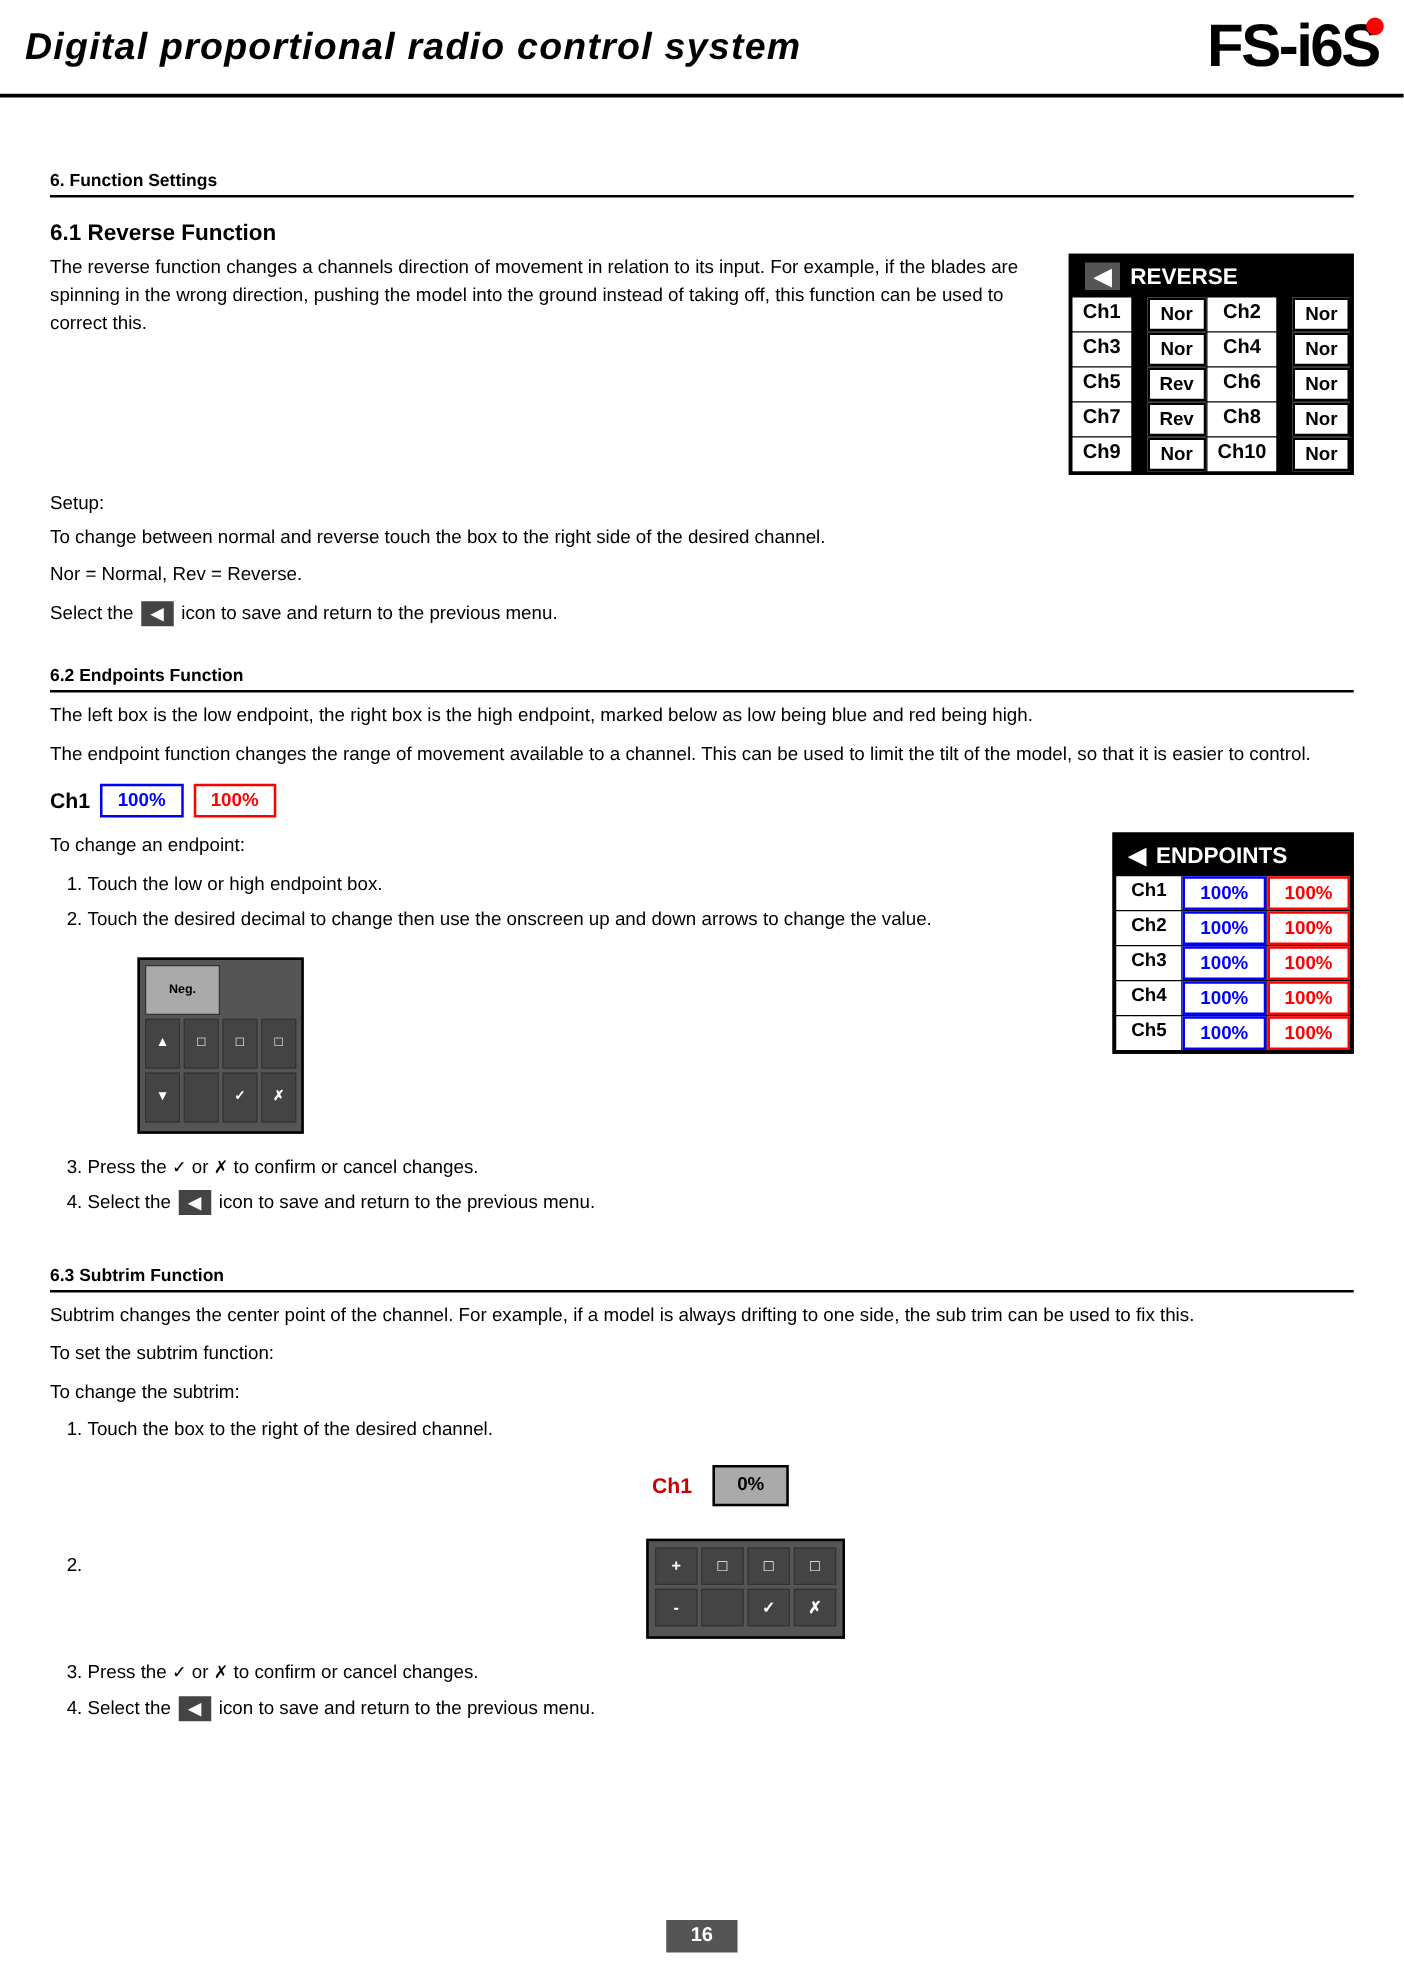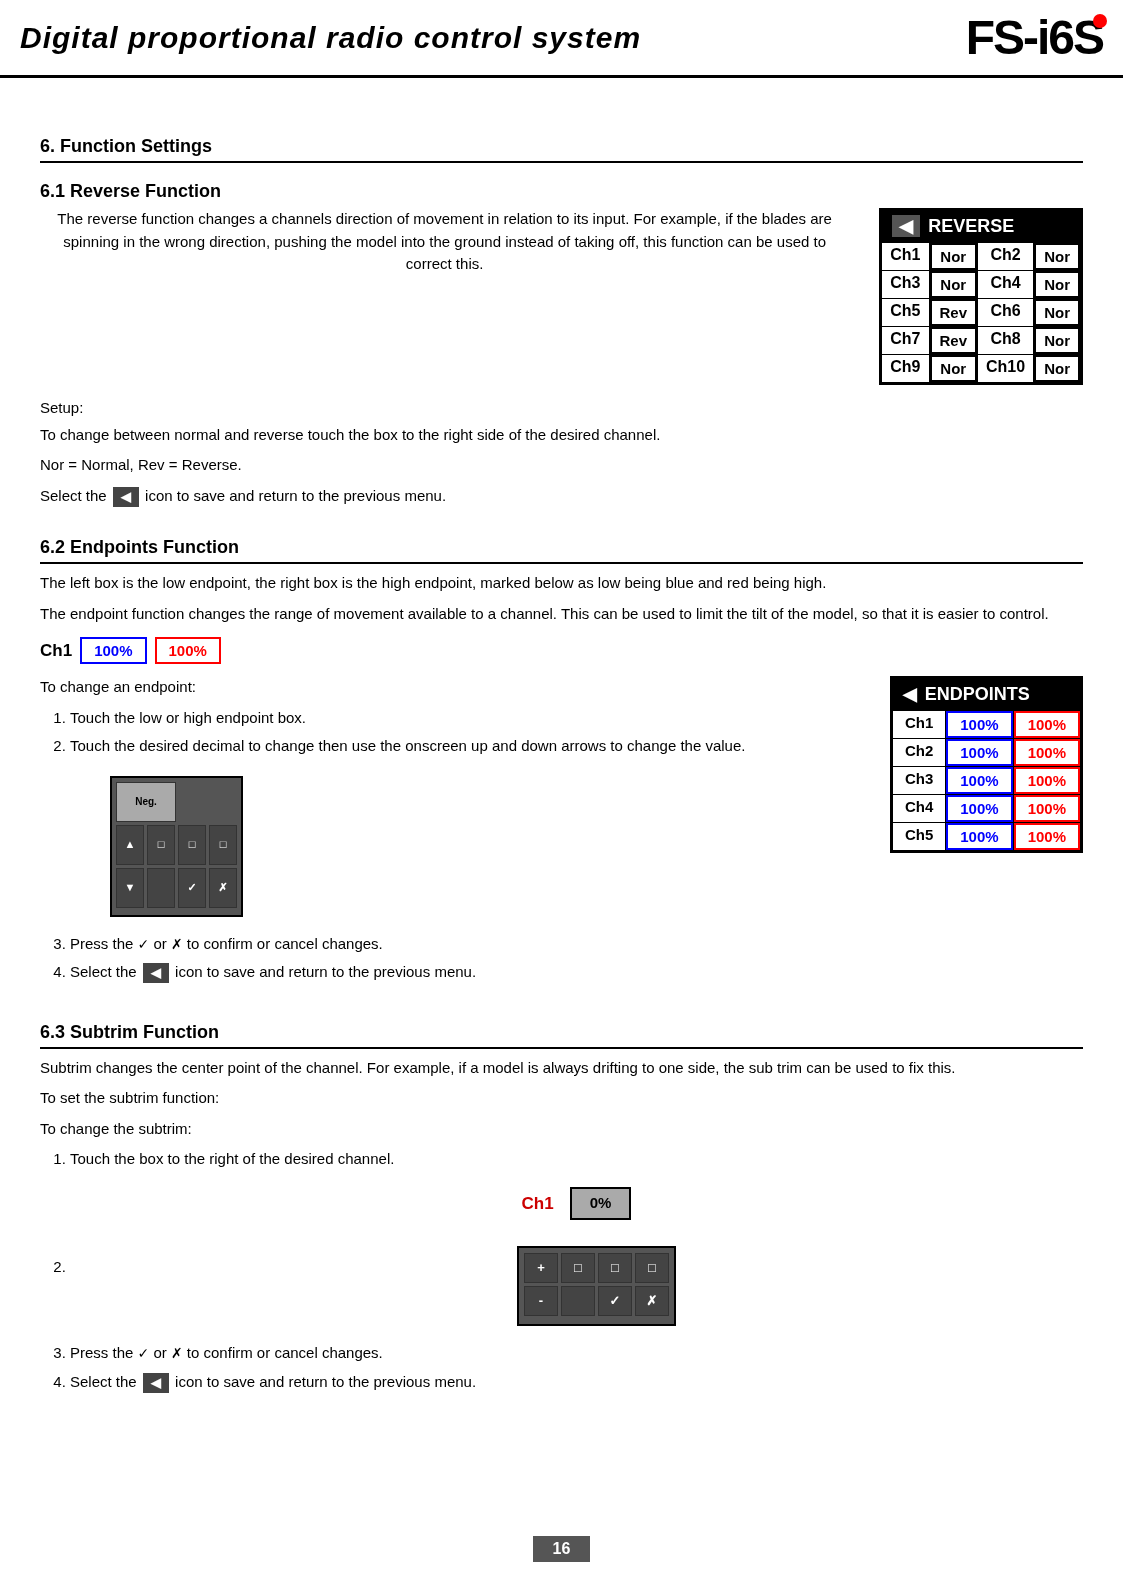--- a/index.html
+++ b/index.html
@@ -46,21 +46,21 @@
       top: 4px;
       right: -4px;
     }
 
     
     .main {
       padding: 28px 40px 60px 40px;
     }
 
     h2 {
-      font-size: 18px;
+      font-size: 14px;
       font-weight: 900;
       margin-top: 30px;
       margin-bottom: 8px;
       border-bottom: 2px solid #000;
       padding-bottom: 4px;
     }
     h3 {
       font-size: 18px;
       font-weight: 900;
       margin-top: 18px;
@@ -77,21 +77,20 @@
     }
 
     
     .reverse-layout {
       display: flex;
       gap: 30px;
       margin-bottom: 10px;
     }
     .reverse-text {
       flex: 1;
-      text-align: center;
     }
     .reverse-image {
       flex: 0 0 auto;
       margin-top: 0;
     }
 
     
     .reverse-table {
       border: 3px solid #000;
       background: #000;
@@ -129,20 +128,21 @@
       background: #fff;
       padding: 3px 8px;
       font-weight: 700;
       font-size: 15px;
       white-space: nowrap;
       text-align: center;
     }
     .reverse-cell.boxed {
       border: 2px solid #000;
       background: #fff;
+      margin-left: 12px;
     }
     .reverse-cell.bold-ch {
       font-weight: 900;
       font-size: 16px;
     }
 
     
     .ch1-display {
       display: flex;
       align-items: center;

